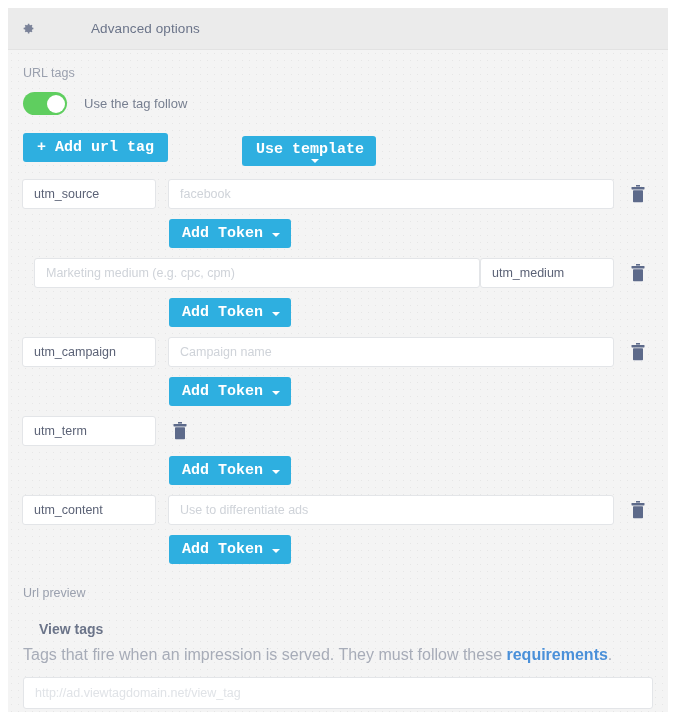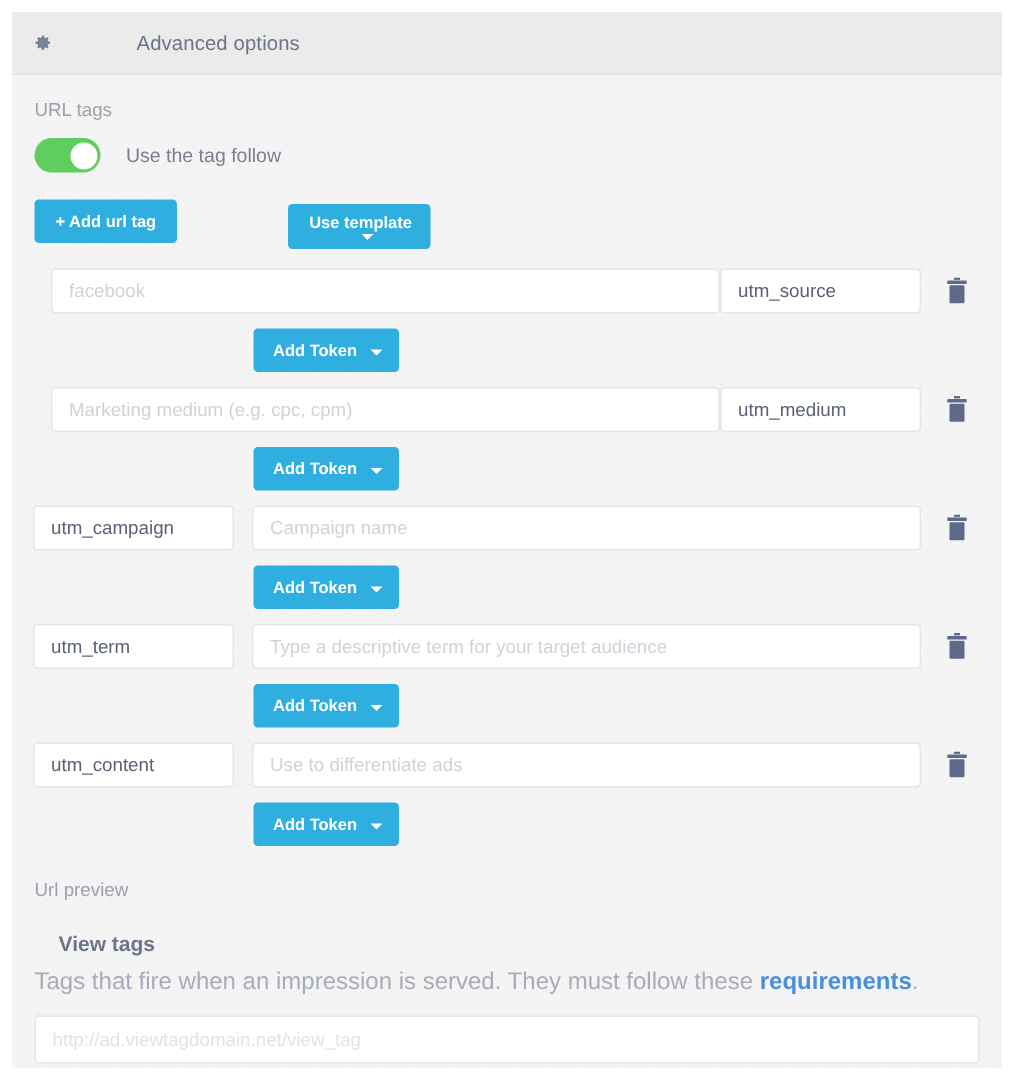--- a/index.html
+++ b/index.html
@@ -98,22 +98,22 @@
     display: flex;
     align-items: flex-start;
     margin-bottom: 13px;
     padding-left: 1px;
   }
   .btn {
     background: #2eafe0;
     color: #ffffff;
     border: none;
     border-radius: 3px;
-    font-family: Liberation Sans, sans-serif;
-    font-size: 11px;
+    font-family: Liberation Mono, monospace;
+    font-size: 15px;
     font-weight: bold;
     cursor: pointer;
     display: inline-flex;
     align-items: center;
     justify-content: center;
     padding: 0 14px;
     box-sizing: border-box;
     white-space: nowrap;
   }
   .btn-add-url {
@@ -259,22 +259,22 @@
       <button class="btn btn-add-url">+ Add url tag</button>
       <button class="btn btn-use-template">
         <span>Use template</span>
         <span class="caret"></span>
       </button>
     </div>
 
     <div id="tag-rows">
         <div>
           <div class="tag-row">
+            <input class="inp inp-key" type="text" value="utm_source" style="">
             <input class="inp inp-val" type="text" placeholder="facebook" style="">
-            <input class="inp inp-key" type="text" value="utm_source" style="">
             <button class="trash-btn">
               <svg class="trash-icon" viewBox="0 0 14 18">
                 <rect x="5" y="0" width="4" height="1.6" fill="#5d6a8a"></rect>
                 <rect x="0.5" y="2" width="13" height="2.4" rx="0.6" fill="#5d6a8a"></rect>
                 <rect x="2" y="5.2" width="10" height="12" rx="0.8" fill="#5d6a8a"></rect>
               </svg>
             </button>
           </div>
           <div class="token-row"><button class="btn btn-token">
               <span>Add Token</span>
@@ -311,21 +311,20 @@
             </button>
           </div>
           <div class="token-row"><button class="btn btn-token">
               <span>Add Token</span>
               <span class="caret"></span>
             </button></div>
         </div>
         <div>
           <div class="tag-row">
             <input class="inp inp-key" type="text" value="utm_term" style="">
-            <input class="inp inp-val" type="text" placeholder="Type a descriptive term for your target audience" style="">
             <button class="trash-btn">
               <svg class="trash-icon" viewBox="0 0 14 18">
                 <rect x="5" y="0" width="4" height="1.6" fill="#5d6a8a"></rect>
                 <rect x="0.5" y="2" width="13" height="2.4" rx="0.6" fill="#5d6a8a"></rect>
                 <rect x="2" y="5.2" width="10" height="12" rx="0.8" fill="#5d6a8a"></rect>
               </svg>
             </button>
           </div>
           <div class="token-row"><button class="btn btn-token">
               <span>Add Token</span>

